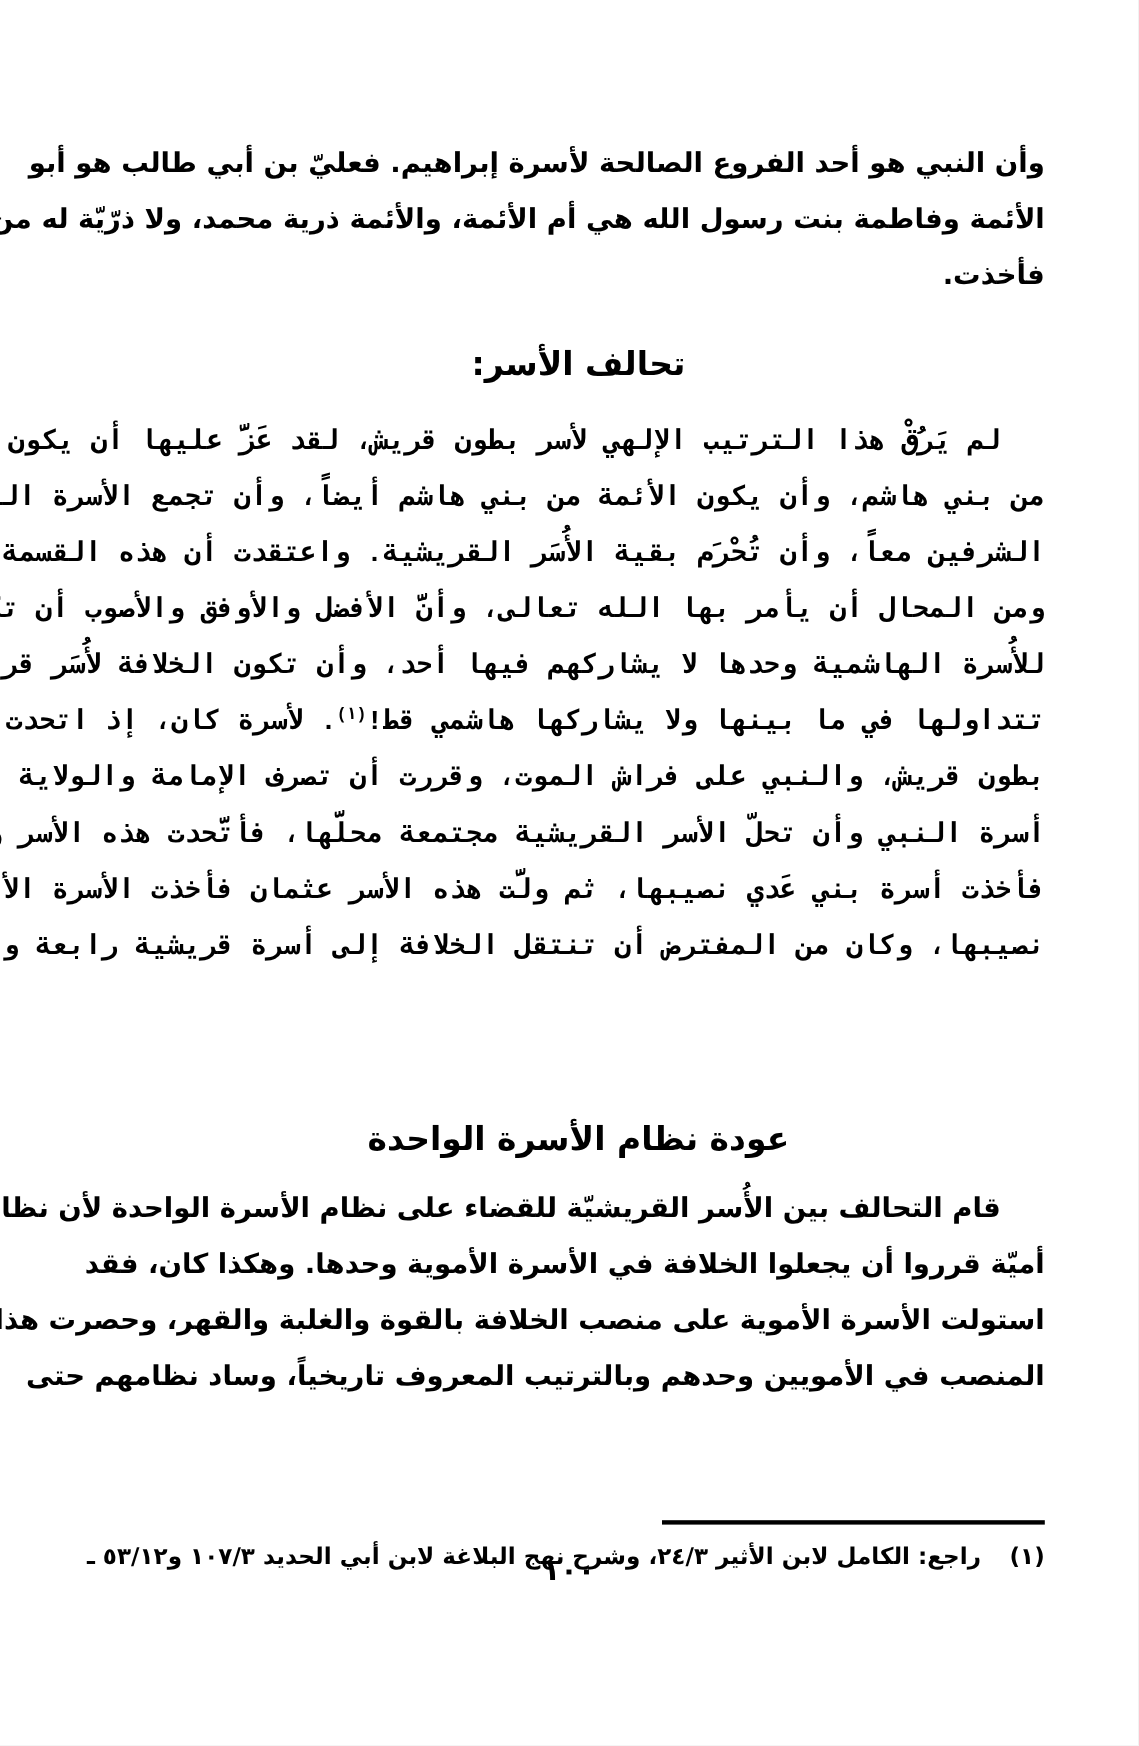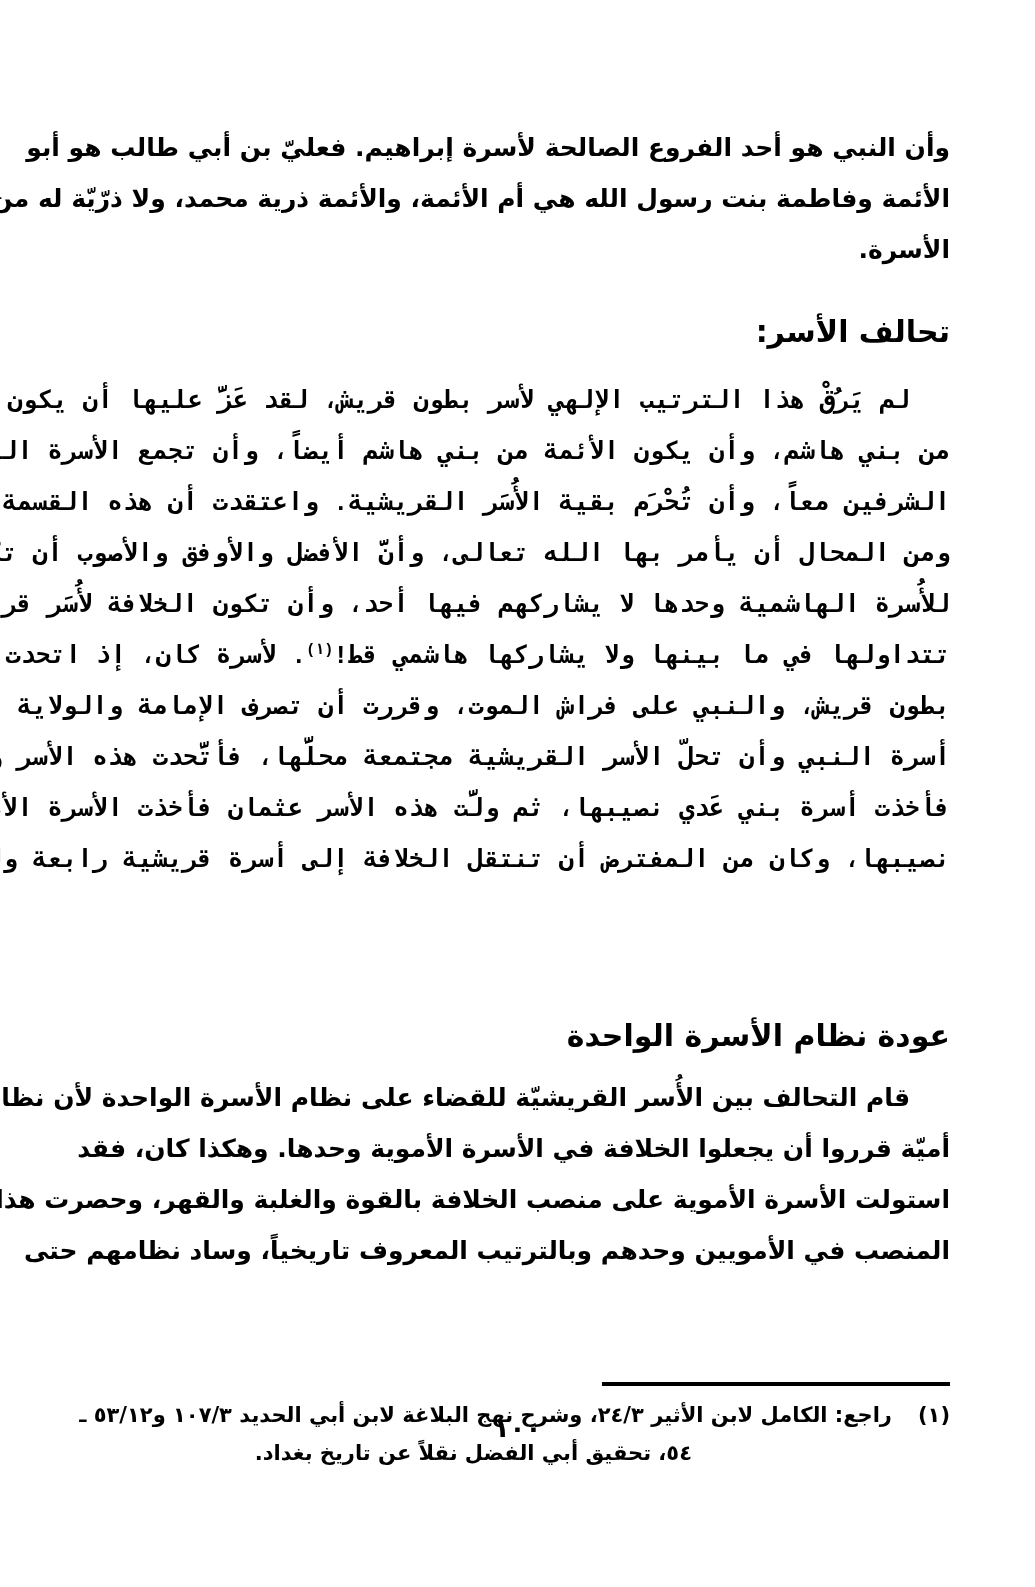--- a/index.html
+++ b/index.html
@@ -25,21 +25,21 @@
     text-align-last:justify;
     white-space:nowrap;
   }
   .bline.open  { padding-right:40px; }   
   .bline.endline { text-align-last:right; white-space:normal; }
 
   .sec-heading {
     font-size:30px;
     font-weight:bold;
     line-height:44px;
-    text-align:right;
+    text-align:center;
     margin:0;
   }
 
   .fn-ref-sup {
     font-size:15px;
     font-weight:bold;
     vertical-align:super;
     line-height:0;
   }
 
@@ -82,21 +82,21 @@
   }
 </style>
 </head>
 <body>
 
 <div class="page">
 
   <div class="blk" style="top:122px;">
     <div class="bline">وأن النبي هو أحد الفروع الصالحة لأسرة إبراهيم. فعليّ بن أبي طالب هو أبو</div>
     <div class="bline">الأئمة وفاطمة بنت رسول الله هي أم الأئمة، والأئمة ذرية محمد، ولا ذرّيّة له من</div>
-    <div class="bline endline">الأسرة.</div>
+    <div class="bline endline">فأخذت.</div>
   </div>
 
   <div class="blk" style="top:310px;">
     <h2 class="sec-heading">تحالف الأسر:</h2>
   </div>
 
   <div class="blk" style="top:376px;font-family:Liberation Mono, monospace;">
     <div class="bline open">لم يَرُقْ هذا الترتيب الإلهي لأسر بطون قريش، لقد عَزَّ عليها أن يكون النبي</div>
     <div class="bline">من بني هاشم، وأن يكون الأئمة من بني هاشم أيضاً، وأن تجمع الأسرة الهاشمية</div>
     <div class="bline">الشرفين معاً، وأن تُحْرَم بقية الأُسَر القريشية. واعتقدت أن هذه القسمة ظالمة،</div>
@@ -119,18 +119,17 @@
     <div class="bline">استولت الأسرة الأموية على منصب الخلافة بالقوة والغلبة والقهر، وحصرت هذا</div>
     <div class="bline">المنصب في الأمويين وحدهم وبالترتيب المعروف تاريخياً، وساد نظامهم حتى</div>
   </div>
 
   <div class="blk" style="top:1382px;">
     <div class="fn-rule"></div>
     <div class="fn-line1">
       <span class="fn-marker">(١)</span>
       <span class="fn-text">راجع: الكامل لابن الأثير ٢٤/٣، وشرح نهج البلاغة لابن أبي الحديد ١٠٧/٣ و٥٣/١٢ ـ</span>
     </div>
-    <div class="fn-line2">٥٤، تحقيق أبي الفضل نقلاً عن تاريخ بغداد.</div>
   </div>
 
   <div class="page-num">١٠٠</div>
 
 </div>
 
 </body></html>

